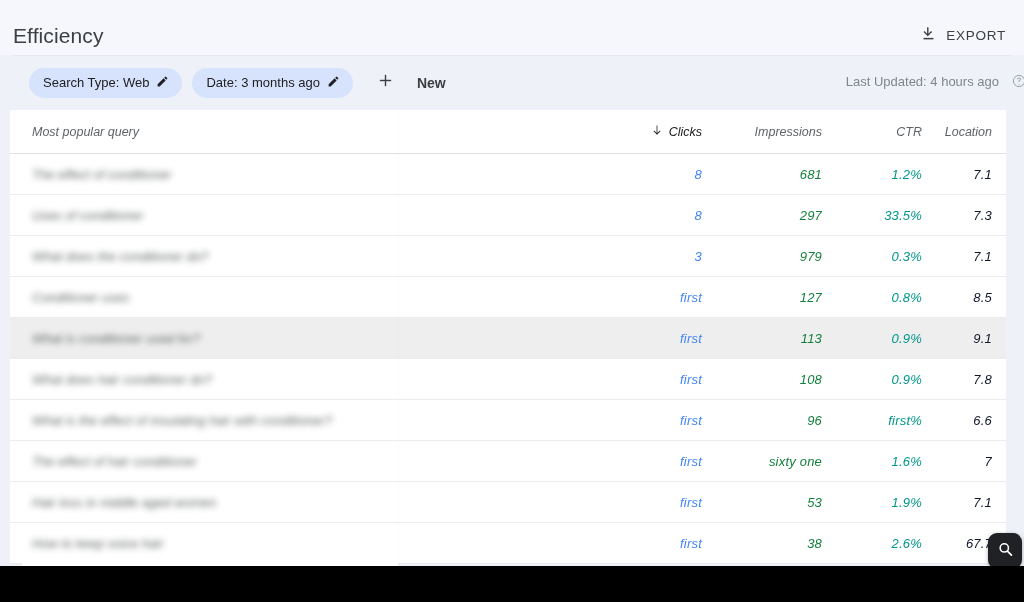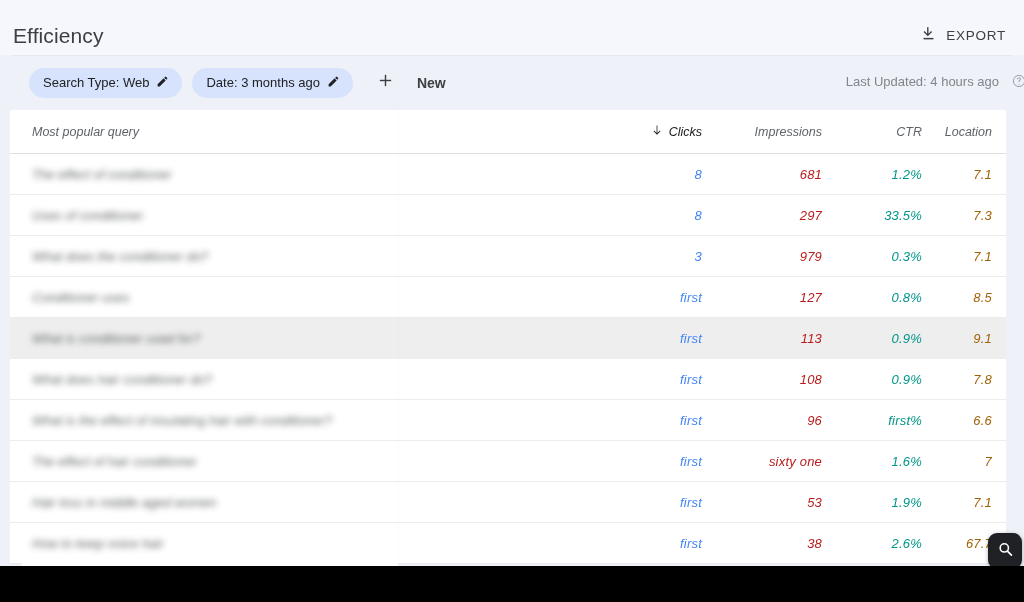--- a/index.html
+++ b/index.html
@@ -197,23 +197,23 @@
     overflow: hidden;
     filter: blur(3.4px);
     opacity: 0.82;
   }
   .cell-num {
     font-size: 13px;
     letter-spacing: 0.2px;
     white-space: nowrap;
   }
   .v-clicks { color: #4285f4; }
-  .v-impr   { color: #b91c1c; margin-top: 22px; }
+  .v-impr   { color: #15803d; margin-top: 22px; }
   .v-ctr    { color: #009688; }
-  .v-loc    { color: #a16207; }
+  .v-loc    { color: #0f172a; }
 
   
   .blur-seam {
     position: absolute;
     left: 398px; top: 110px;
     width: 1px; height: 456px;
     background: rgba(0,0,0,0.012);
     pointer-events: none;
   }
 

